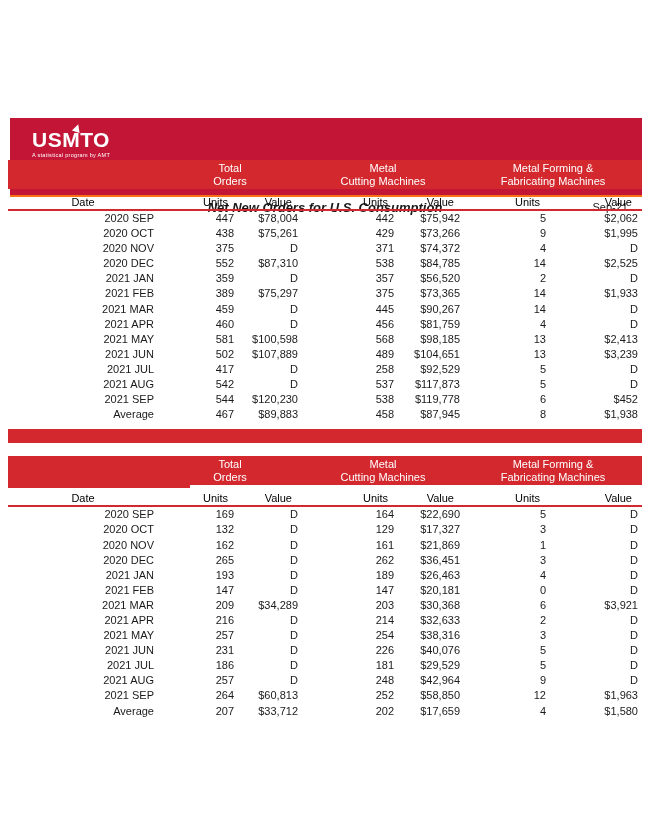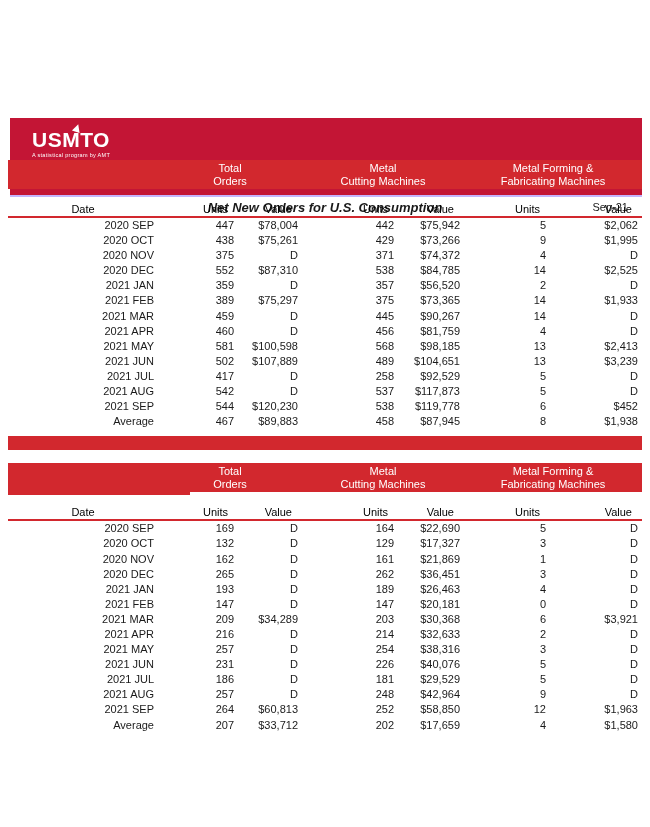--- a/index.html
+++ b/index.html
@@ -15,21 +15,21 @@
     color:var(--ink);
     position:relative;
     overflow:hidden;
   }
   .page{width:650px;height:827px;position:relative;}
 
   
   .banner{
     position:absolute;left:10px;top:8px;width:632px;height:79px;
     background:var(--banner-red);
-    border-bottom:2px solid #c4b5fd;
+    border-bottom:2px solid #f97316;
     padding:11px 0 0 22px;
   }
   .logo-word{
     position:relative;
     color:#fff;font-weight:bold;font-size:21px;letter-spacing:.5px;
     line-height:21px;display:inline-block;
   }
   .m-arrow{
     position:absolute;left:41px;top:-5px;
     width:0;height:0;
@@ -74,21 +74,21 @@
   col.c-v3{width:92px;}
 
   tr.group-row th{
     background:var(--band-red);color:#fff;font-weight:400;
     font-size:11px;line-height:13px;text-align:center;
     padding:2px 0 1px 0;white-space:pre-line;vertical-align:middle;
     height:17px;
   }
   tr.cols-row th{
     font-weight:400;font-size:11px;color:#000;
-    padding:14px 10px 1px 0;text-align:right;height:15px;
+    padding:7px 10px 1px 0;text-align:right;height:15px;
     border-bottom:2.5px solid var(--band-red);
   }
   tr.cols-row th.date-h{text-align:center;padding-right:0;}
   tbody td{
     font-size:11px;line-height:15.1px;height:15.1px;
     text-align:right;padding:0 4px 0 0;color:#1a1a1a;
     white-space:nowrap;overflow:hidden;
   }
   .left-strip{
     position:absolute;left:0;top:29px;width:182px;height:3px;

